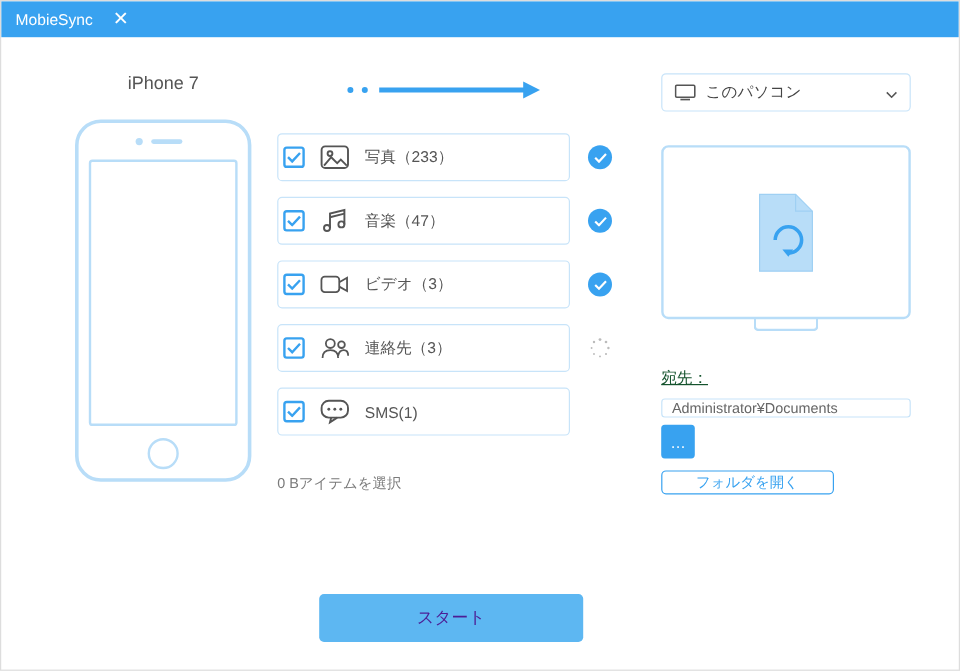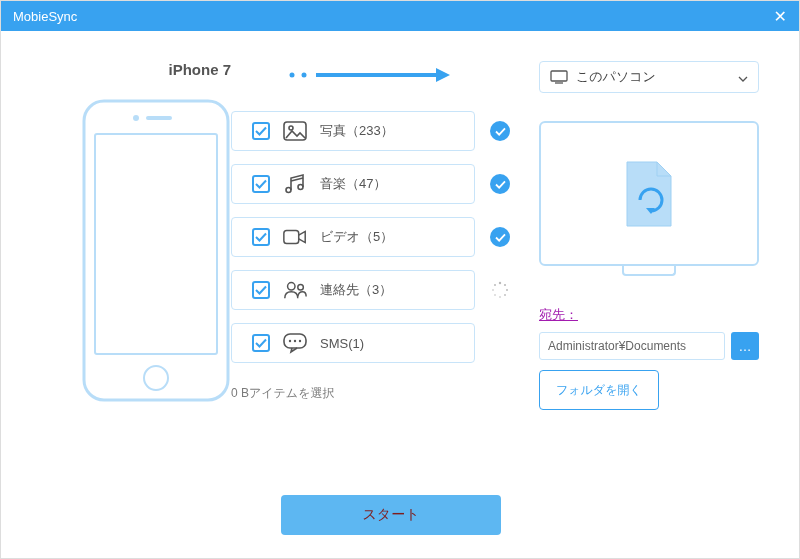--- a/index.html
+++ b/index.html
@@ -1,47 +1,47 @@
 <!DOCTYPE html>
 <html><head>
 <meta charset="utf-8">
 <style>
 * { margin: 0; padding: 0; box-sizing: border-box; font-family: -apple-system, "Segoe UI", "Meiryo", sans-serif; }
 body { background: #fff; width: 800px; height: 559px; overflow: hidden; border: 1px solid #ddd; position: relative; }
-.titlebar { height: 30px; background: #38a2f0; color: #fff; display: flex; align-items: center; padding: 0 12px; font-size: 13px; justify-content: space-between; }
+.titlebar { height: 30px; background: #38a2f0; color: #fff; display: flex; align-items: center; padding: 0 12px; font-size: 13px; }
 .titlebar .close { width: 30px; text-align: right; font-size: 16px; cursor: pointer; }
 .content { display: flex; padding: 30px 40px 10px 40px; position: relative; height: 529px; }
-.col-left { width: 190px; text-align: right; flex-shrink: 0; font-weight: bold; }
+.col-left { width: 190px; text-align: center; flex-shrink: 0; }
 .device-name { font-size: 15px; color: #555; margin-bottom: 20px; }
 .phone-outline { width: 150px; height: 305px; margin: 0 auto; }
 .col-mid { width: 280px; flex-shrink: 0; }
 .arrow-row { height: 28px; display: flex; align-items: center; justify-content: center; margin-bottom: 22px; }
 .cat-list { display: flex; flex-direction: column; gap: 13px; }
 .cat-row { display: flex; align-items: center; gap: 14px; }
-.cat-box { flex: 1; height: 40px; border: 1px solid #c8e4f9; border-radius: 4px; display: flex; align-items: center; padding: 0 20px; gap: 12px; cursor: pointer; }
+.cat-box { flex: 1; height: 40px; border: 1px solid #c8e4f9; border-radius: 4px; display: flex; align-items: center; padding: 0 4px; gap: 12px; cursor: pointer; }
 .chk { width: 18px; height: 18px; border: 2px solid #38a2f0; border-radius: 3px; display: flex; align-items: center; justify-content: center; flex-shrink: 0; }
 .chk svg { width: 12px; height: 10px; }
 .cat-icon { width: 26px; height: 26px; display: flex; align-items: center; justify-content: center; flex-shrink: 0; }
 .cat-label { font-size: 13px; color: #555; }
 .status-col { width: 22px; display: flex; align-items: center; justify-content: center; }
 .badge-done { width: 20px; height: 20px; background: #38a2f0; border-radius: 50%; display: flex; align-items: center; justify-content: center; }
 .badge-done svg { width: 11px; height: 9px; }
 .spinner { width: 18px; height: 18px; }
-.info-text { font-size: 12px; color: #7a7a7a; margin-top: 18px; line-height: 2.0; }
-.col-right { flex: 1; margin-left: 28px; }
+.info-text { font-size: 12px; color: #7a7a7a; margin-top: 28px; line-height: 2.0; }
+.col-right { flex: 1; margin-left: 40px; }
 .dest-select { height: 32px; border: 1px solid #c8e4f9; border-radius: 4px; display: flex; align-items: center; justify-content: space-between; padding: 0 10px; font-size: 13px; color: #444; cursor: pointer; }
 .dest-select .left { display: flex; align-items: center; gap: 8px; }
 .monitor-box { margin-top: 28px; height: 145px; border: 2px solid #b8ddf8; border-radius: 6px; display: flex; align-items: center; justify-content: center; position: relative; }
 .monitor-box::after { content: ""; position: absolute; bottom: -12px; left: 50%; transform: translateX(-50%); width: 50px; height: 10px; border-bottom: 2px solid #b8ddf8; border-left: 2px solid #b8ddf8; border-right: 2px solid #b8ddf8; border-radius: 0 0 4px 4px; }
-.dest-label { font-size: 13px; color: #a21caf; margin-top: 40px; margin-bottom: 8px; text-decoration: underline; }
-.path-row { display: flex; gap: 6px; }
+.dest-label { font-size: 13px; color: #14532d; margin-top: 40px; margin-bottom: 8px; text-decoration: underline; }
+.path-row { display: flex; gap: 6px; flex-direction: column; }
 .path-input { flex: 1; height: 28px; border: 1px solid #c8e4f9; border-radius: 3px; padding: 0 8px; font-size: 12px; color: #666; }
 .path-btn { width: 28px; height: 28px; background: #38a2f0; border-radius: 3px; color: #fff; display: flex; align-items: center; justify-content: center; font-size: 13px; cursor: pointer; }
-.open-folder { margin-top: 10px; height: 40px; border: 1px solid #38a2f0; color: #38a2f0; border-radius: 4px; display: inline-flex; align-items: center; padding: 0 16px; font-size: 12px; cursor: pointer; }
-.start-btn { position: absolute; left: 280px; bottom: 25px; width: 220px; height: 40px; background: #5db7f2; color: #7f1d1d; display: flex; align-items: center; justify-content: center; font-size: 14px; border-radius: 4px; cursor: pointer; }
+.open-folder { margin-top: 10px; height: 20px; border: 1px solid #38a2f0; color: #38a2f0; border-radius: 4px; display: inline-flex; align-items: center; padding: 0 28px; font-size: 12px; cursor: pointer; }
+.start-btn { position: absolute; left: 265px; bottom: 25px; width: 220px; height: 40px; background: #5db7f2; color: #4c1d95; display: flex; align-items: center; justify-content: center; font-size: 14px; border-radius: 4px; cursor: pointer; }
 </style>
 </head>
 <body>
 
 <div class="titlebar">
   <span>MobieSync</span>
   <span class="close">✕</span>
 </div>
 
 <div class="content">
@@ -123,21 +123,21 @@
               <svg viewBox="0 0 12 10">
                 <path d="M1 5 L4.5 8.5 L11 1.5" fill="none" stroke="#38a2f0" stroke-width="2"></path>
               </svg>
             </div>
             <div class="cat-icon">
               <svg width="28" height="20" viewBox="0 0 28 20">
                 <rect x="2" y="3" width="16" height="14" rx="3" fill="none" stroke="#555" stroke-width="1.6"></rect>
                 <path d="M18 8 L25 4 V16 L18 12" fill="none" stroke="#555" stroke-width="1.6"></path>
               </svg>
             </div>
-            <span class="cat-label">ビデオ（5）</span>
+            <span class="cat-label">ビデオ（3）</span>
           </div>
           <div class="status-col">
             <div class="badge-done">
               <svg viewBox="0 0 12 10">
                 <path d="M1 5 L4.5 8.5 L11 1.5" fill="none" stroke="#fff" stroke-width="2"></path>
               </svg>
             </div>
           </div>
         </div>
         <div class="cat-row">

